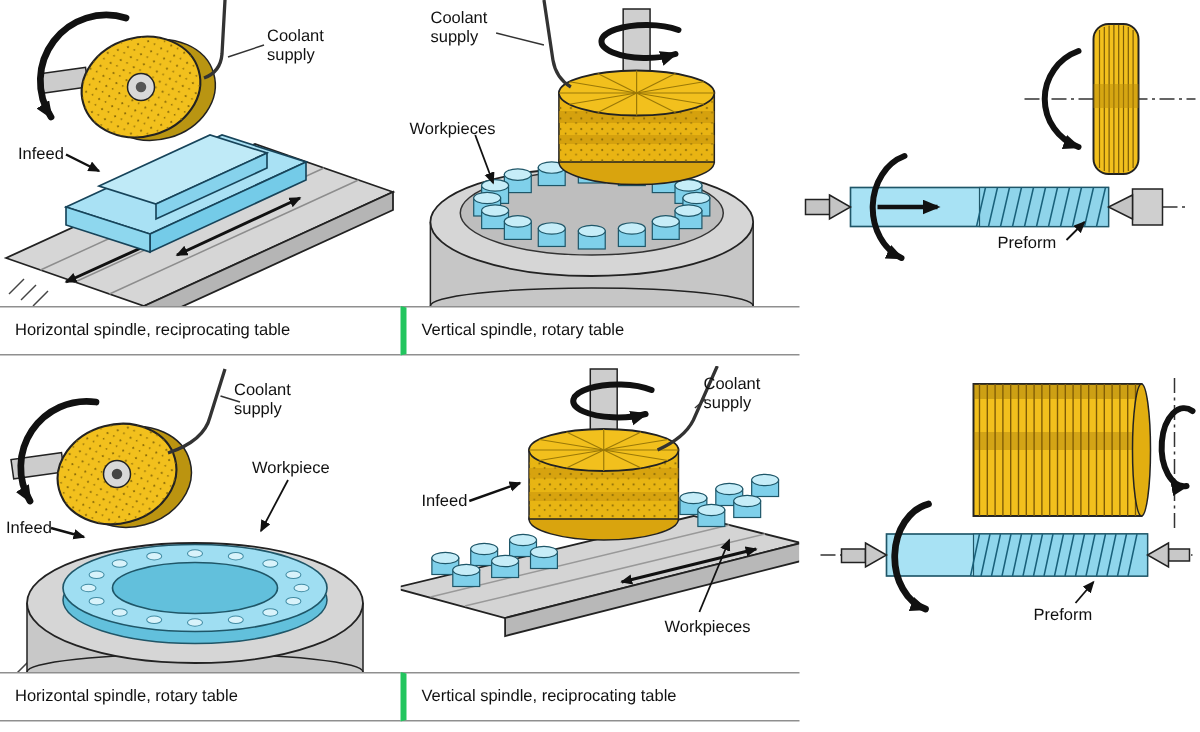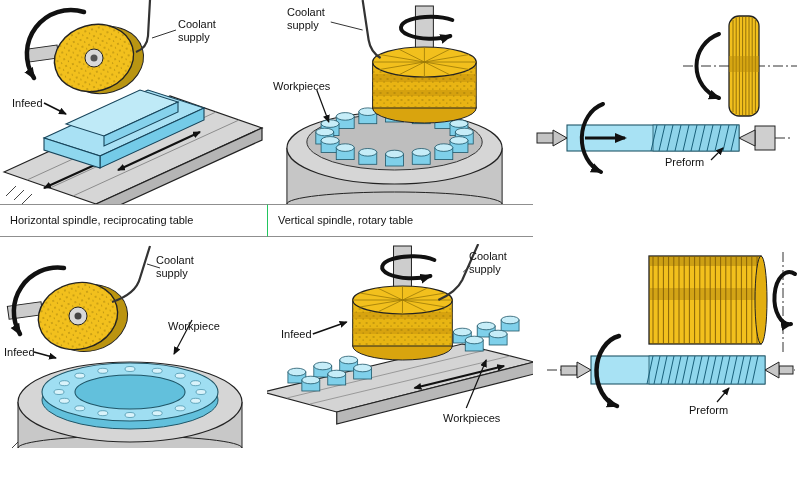--- a/index.html
+++ b/index.html
@@ -5,21 +5,21 @@
   html,body{margin:0;padding:0;background:#fff;}
   body{font-family:"Liberation Sans",sans-serif;color:#111;}
   .sheet{width:800px;height:488px;background:#fff;display:grid;
          grid-template-columns:267px 266px 267px;grid-template-rows:244px 244px;}
   .cell{display:flex;flex-direction:column;}
   .fig{position:relative;height:204px;overflow:hidden;background:#fff;}
   .fig svg{display:block;width:100%;height:211px;}
   .caption{box-sizing:border-box;height:33px;line-height:31px;font-size:11px;
            padding-left:10px;border-top:1px solid #8f8f8f;border-bottom:1px solid #8f8f8f;
            background:#fff;white-space:nowrap;overflow:hidden;}
-  .caption.vline{border-left:1px solid #22c55e;}
+  .caption.vline{border-left:4px solid #22c55e;}
   .lbl{position:absolute;font-size:11px;line-height:1.15;color:#111;white-space:pre-line;}
 </style>
 </head>
 <body>
 
 <div class="sheet">
 
   <div class="cell">
     <div class="fig">
       <svg viewBox="0 0 267 211" preserveAspectRatio="none">
@@ -327,23 +327,24 @@
         <path d="M64,24 A44,44 0 0 0 20,90" fill="none" stroke="#111" stroke-width="4.5" stroke-linecap="round" marker-end="url(#p4b)"></path>
         <g fill="none" stroke="#333">
           <path d="M150,2 L140,34 Q136,50 112,58" stroke-width="2.2"></path>
           <line x1="160" y1="24" x2="147" y2="20" stroke-width="1"></line>
         </g>
         <line x1="192" y1="76" x2="174" y2="110" stroke="#111" stroke-width="1.2" marker-end="url(#p4s)"></line>
         <line x1="34" y1="108" x2="56" y2="114" stroke="#111" stroke-width="1.6" marker-end="url(#p4s)"></line>
       </svg>
       <div class="lbl" style="left:156px;top:10px">Coolant
 supply</div>
-      <div class="lbl" style="left:168px;top:76px">Workpiece</div>
+      <div class="lbl" style="left:168px;top:62px">Workpiece</div>
       <div class="lbl" style="left:4px;top:102px">Infeed</div>
     </div>
+    <div class="caption">Horizontal spindle, rotary table</div>
   </div>
 
   <div class="cell">
     <div class="fig">
       <svg viewBox="0 0 267 211" preserveAspectRatio="none">
         <defs>
           <marker id="p5b" markerUnits="userSpaceOnUse" markerWidth="13" markerHeight="11" refX="10" refY="5" orient="auto-start-reverse">
               <path d="M0,0 L12,5 L0,10 Z" fill="#111"></path>
             </marker>
           <marker id="p5s" markerUnits="userSpaceOnUse" markerWidth="9" markerHeight="8" refX="7" refY="3.5" orient="auto-start-reverse">
@@ -436,20 +437,21 @@
         </g>
         <line x1="148" y1="144" x2="238" y2="122" stroke="#111" stroke-width="2.2" marker-start="url(#p5s)" marker-end="url(#p5s)"></line>
         <line x1="46" y1="90" x2="80" y2="78" stroke="#111" stroke-width="1.6" marker-end="url(#p5s)"></line>
         <line x1="200" y1="164" x2="220" y2="116" stroke="#111" stroke-width="1.2" marker-end="url(#p5s)"></line>
       </svg>
       <div class="lbl" style="left:202px;top:6px">Coolant
 supply</div>
       <div class="lbl" style="left:14px;top:84px">Infeed</div>
       <div class="lbl" style="left:176px;top:168px">Workpieces</div>
     </div>
+    <div class="caption vline">Vertical spindle, reciprocating table</div>
   </div>
 
   <div class="cell">
     <div class="fig">
       <svg viewBox="0 0 267 211" preserveAspectRatio="none">
         <defs>
           <marker id="p6b" markerUnits="userSpaceOnUse" markerWidth="13" markerHeight="11" refX="10" refY="5" orient="auto-start-reverse">
               <path d="M0,0 L12,5 L0,10 Z" fill="#111"></path>
             </marker>
           <marker id="p6s" markerUnits="userSpaceOnUse" markerWidth="9" markerHeight="8" refX="7" refY="3.5" orient="auto-start-reverse">

